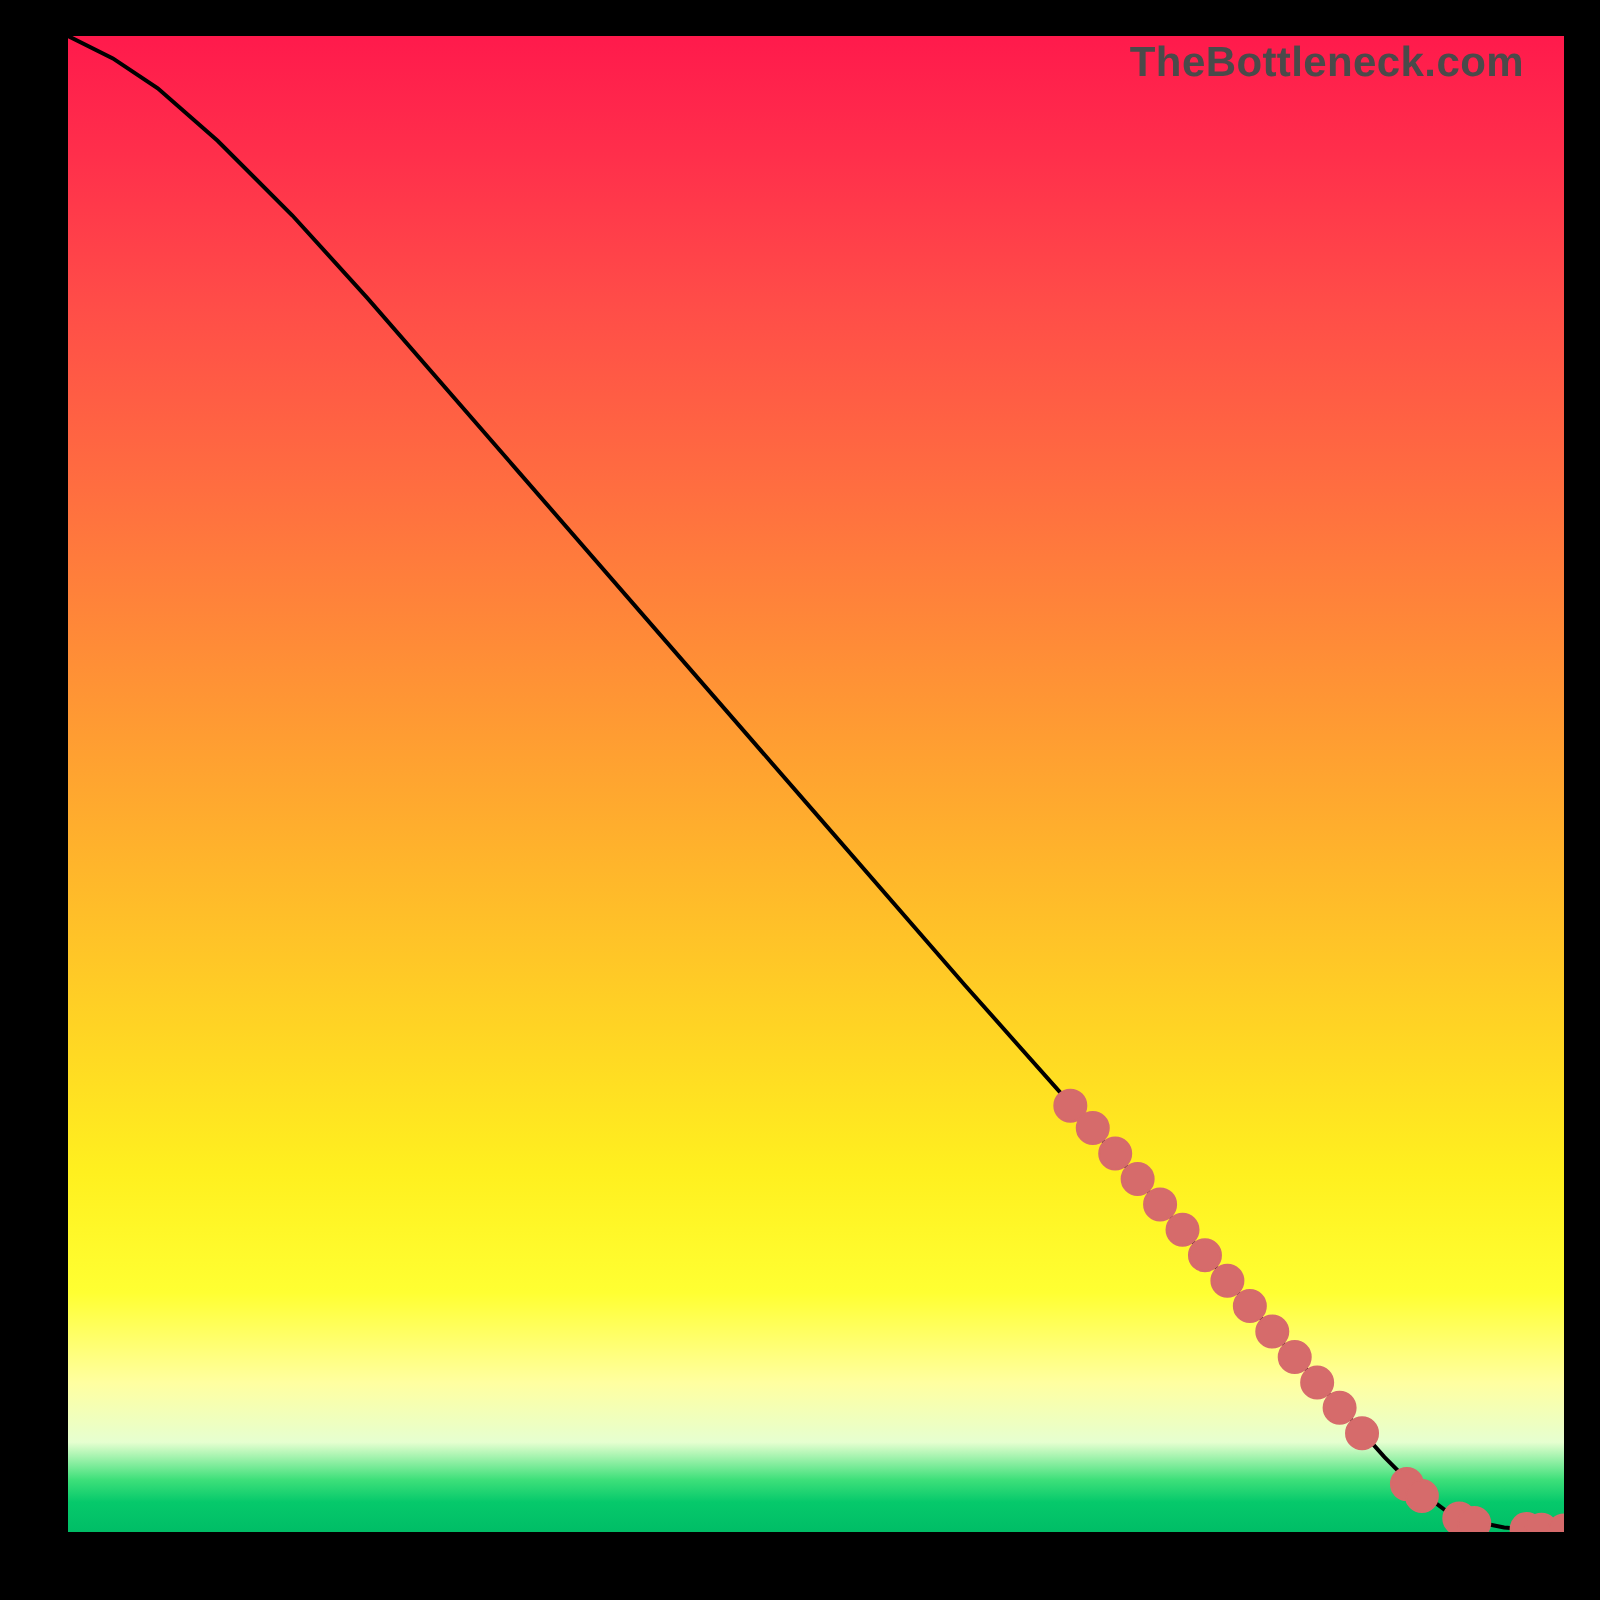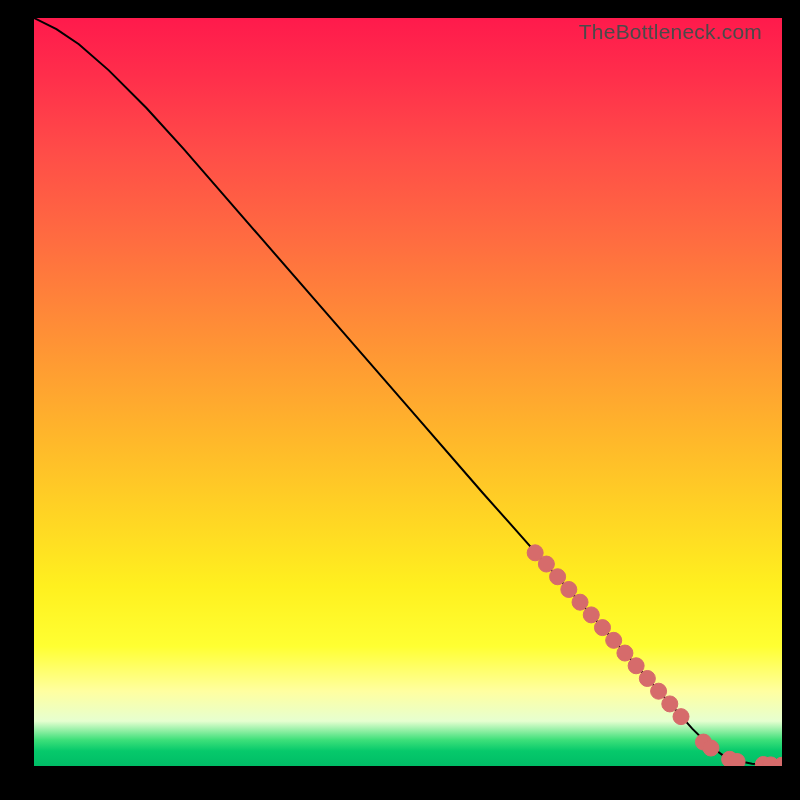--- a/index.html
+++ b/index.html
@@ -41,21 +41,21 @@
       #00bd66 100%
     );
   }
   .watermark {
     position: absolute;
     top: 2px;
     right: 20px;
     color: #4a4a4a;
     font-size: 21px;
     letter-spacing: 0.2px;
-    font-weight: 400;
+    font-weight: 700;
     user-select: none;
   }
   svg.overlay {
     position: absolute;
     left: 0;
     top: 0;
     width: 748px;
     height: 748px;
   }
 </style>

